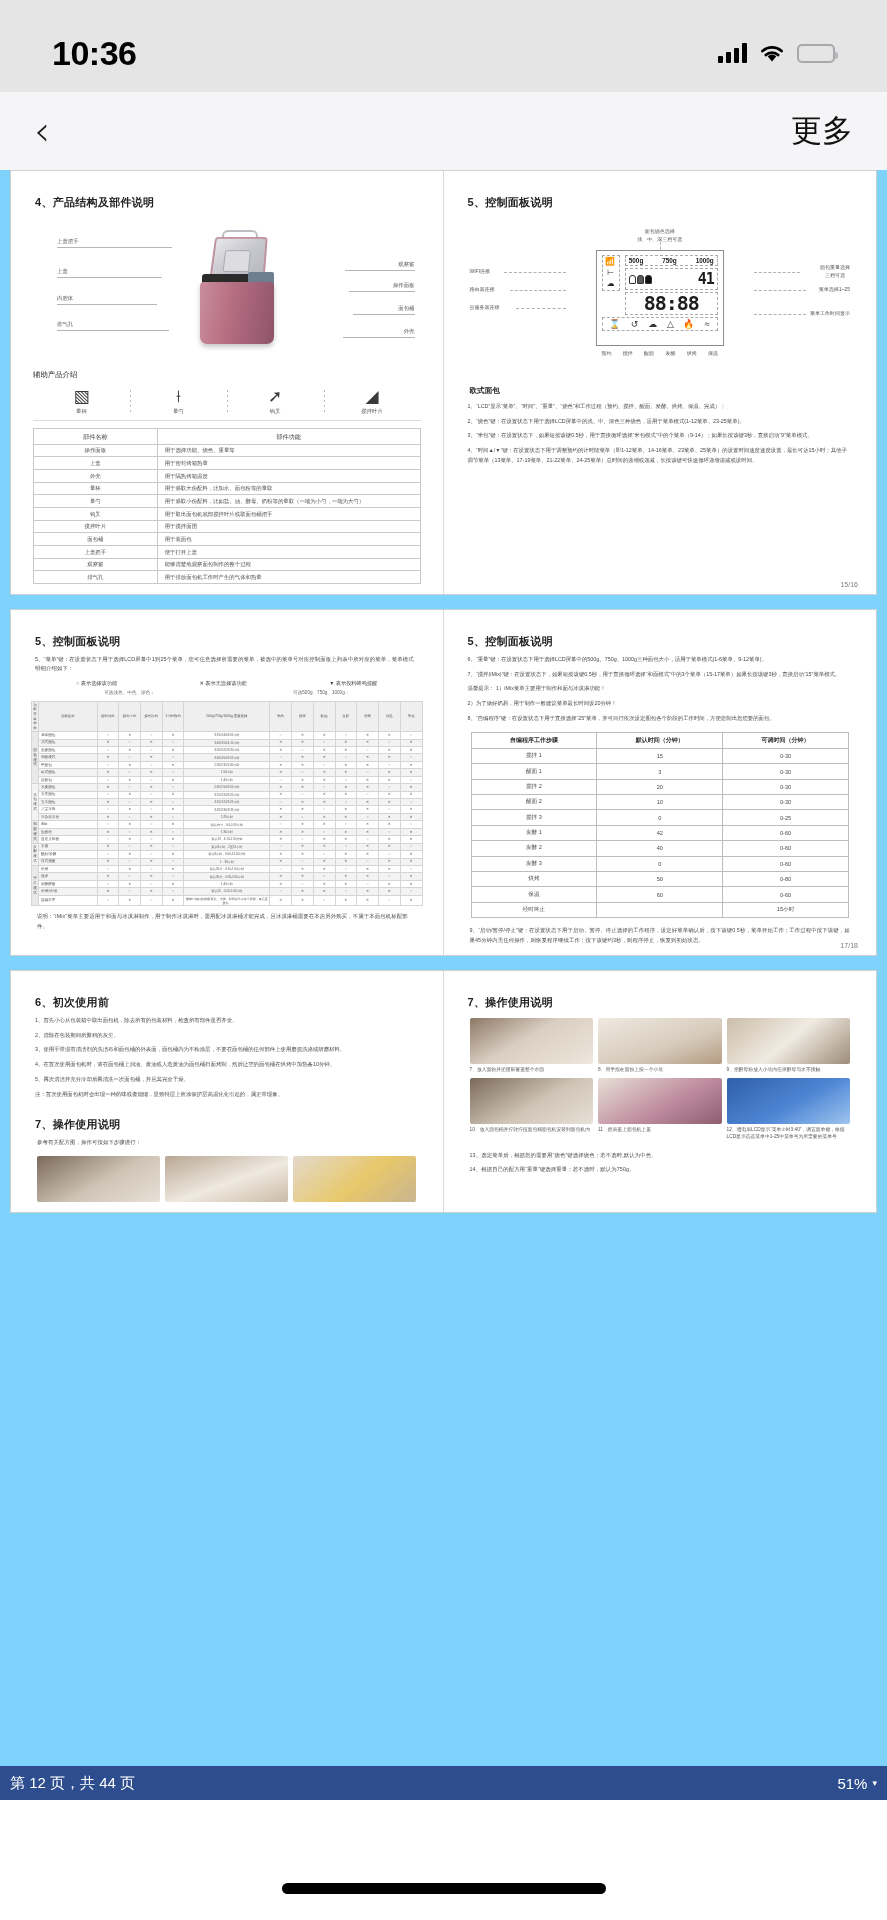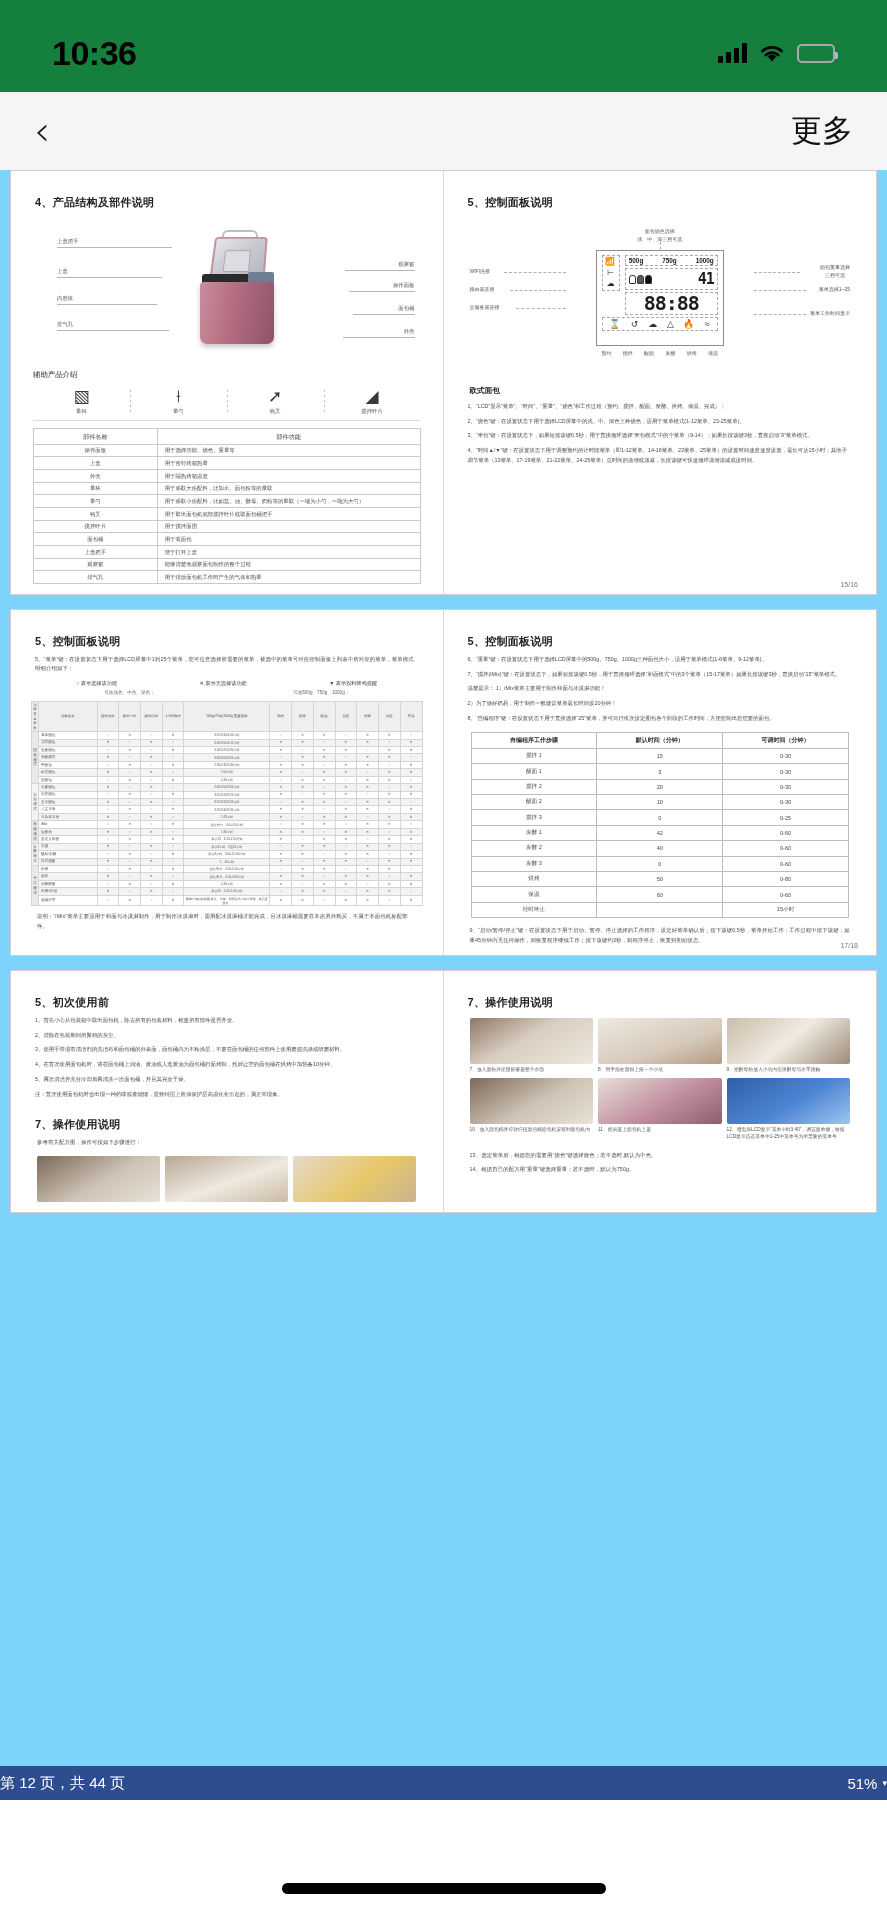--- a/index.html
+++ b/index.html
@@ -8,21 +8,21 @@
     width: 887px; height: 1920px;
     background: #ffffff;
     font-family: "Liberation Sans", "DejaVu Sans", sans-serif;
     overflow: hidden;
     position: relative;
   }
 
   
   .statusbar {
     height: 92px;
-    background: #15803d;
+    background: #e5e5e5;
     display: flex; align-items: center;
     padding: 0 52px;
     position: relative;
   }
   .sb-time {
     font-size: 34px; font-weight: bold; letter-spacing: -0.5px;
     color: #000; margin-top: 14px;
   }
   .sb-right {
     margin-left: auto; display: flex; align-items: center; gap: 12px;
@@ -244,21 +244,21 @@
   .ph4{background:linear-gradient(150deg,#7b6a5b,#cfc4b6 55%,#e8e1d6);}
   .ph5{background:linear-gradient(150deg,#e7dfd6,#c08ea0 55%,#8e5d70);}
   .ph6{background:linear-gradient(150deg,#2f5fa8,#4e86d4 55%,#9ec4f0);}
   .ph8{background:linear-gradient(160deg,#b9a794,#efe9e0 55%,#cbbba6);}
   .ph9{background:linear-gradient(140deg,#e3d9cb,#e8c86a 55%,#c9b48f);}
 
   
   .bottombar {
     position:absolute; left:0; right:0; bottom:120px; height:34px;
     background:#2d4d8e; color:#fff;
-    display:flex; align-items:center; padding:0 0;
+    display:flex; align-items:center; padding:0 10px;
     font-size:15px;
   }
   .zoomval { margin-left:auto; font-size:15px; display:flex; align-items:center; gap:5px; }
   .caret { font-size:9px; }
 
   .homebar-area { position:absolute; left:0; right:0; bottom:0; height:120px; background:#fff; }
   .homeindicator {
     position:absolute; left:50%; transform:translateX(-50%); bottom:26px;
     width:324px; height:11px; background:#000; border-radius:6px;
   }
@@ -954,21 +954,21 @@
           </tbody>
       </table>
 
       <div class="blurtext" style="margin:8px 10px 0 10px;">9、“启动/暂停/停止”键：在设置状态下用于启动、暂停、停止选择的工作程序，设定好菜单确认后，按下该键0.5秒，菜单开始工作；工作过程中按下该键，如果45分钟内无任何操作，则恢复程序继续工作；按下该键约3秒，则程序停止，恢复到初始状态。</div>
       <div class="pg-num">17/18</div>
     </div>
   </div>
 
   <div class="spread">
     <div class="page left">
-      <h3 class="sec">5、初次使用前</h3>
+      <h3 class="sec">6、初次使用前</h3>
       <ol class="numlist" id="fn-list-3">
           <li>1、首先小心从包装箱中取出面包机，除去所有的包装材料，检查所有部件是否齐全。</li>
           <li>2、清除在包装期间所聚积的灰尘。</li>
           <li>3、使用手带湿有清洁剂的洗洁布和面包桶的外表面，面包桶内为不粘涂层，不要在面包桶的任何部件上使用磨损洗涤或研磨材料。</li>
           <li>4、在首次使用面包机时，请在面包桶上润油、黄油或人造黄油为面包桶扫面烤制，然后让空的面包桶在烘烤中加热备10分钟。</li>
           <li>5、再次清洁并充分冷却后再清洗一次面包桶，并且其完全干燥。</li>
           <li>注：首次使用面包机时会出现一种药味或者烟烟，显致特层上所涂保护层高温化化引起的，属正常现象。</li>
         </ol>
       <h3 class="sec" style="margin-top:18px;">7、操作使用说明</h3>
       <div class="blurtext" style="margin:4px 10px 0 10px;">参考有关配方图，操作可按如下步骤进行：</div>

